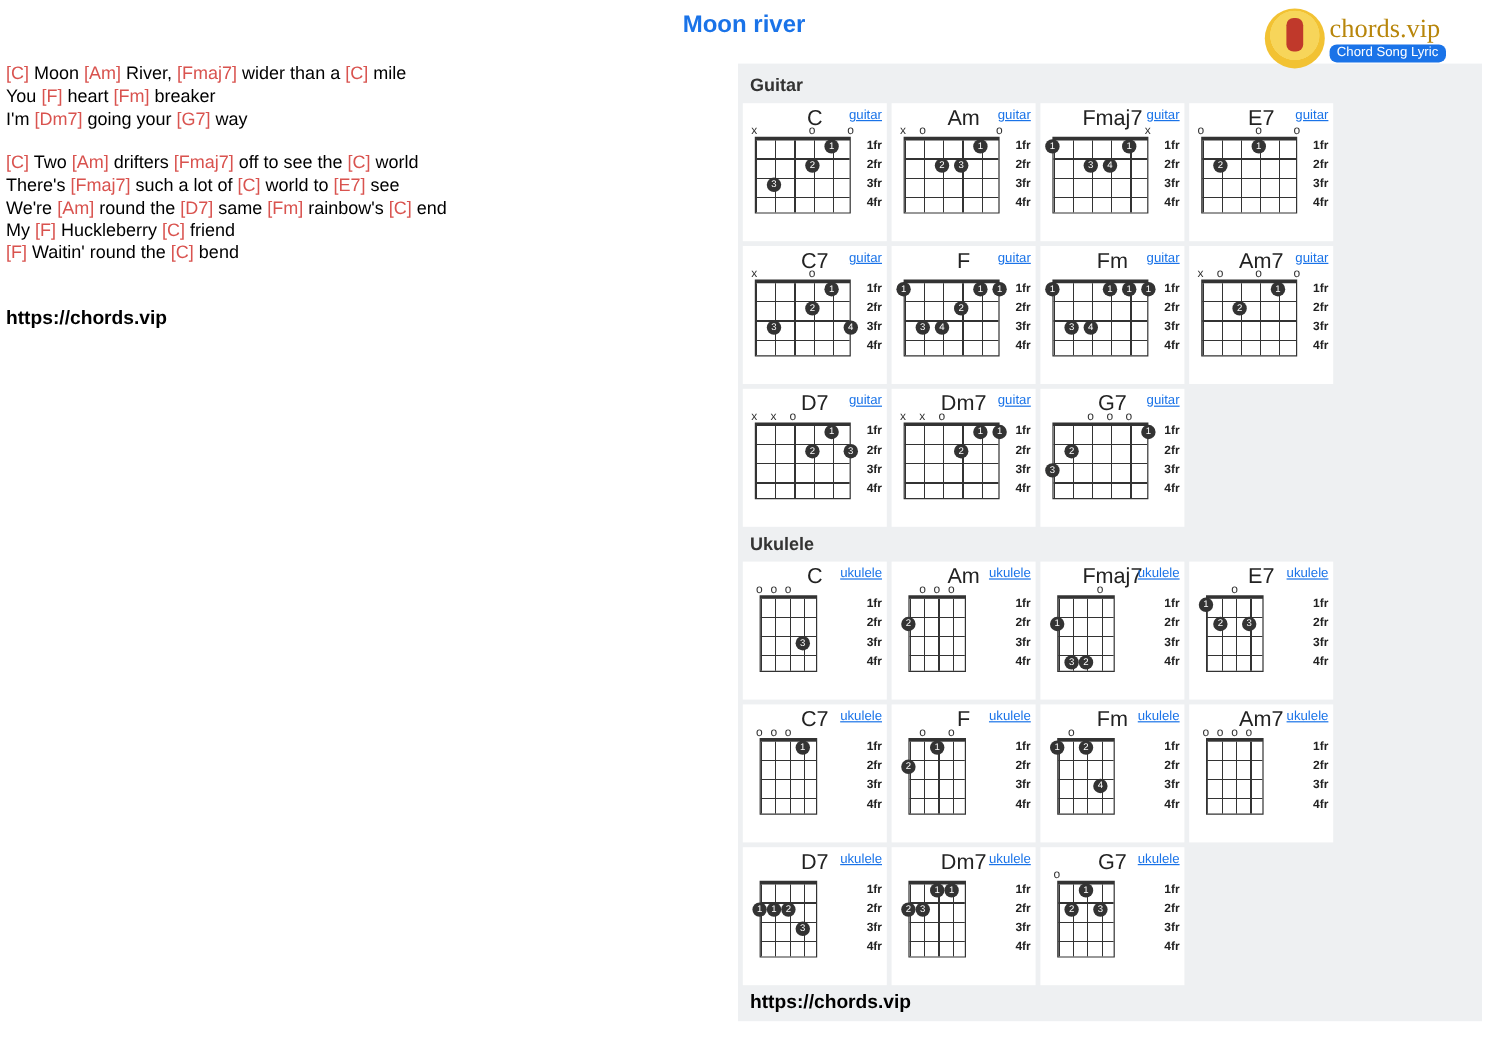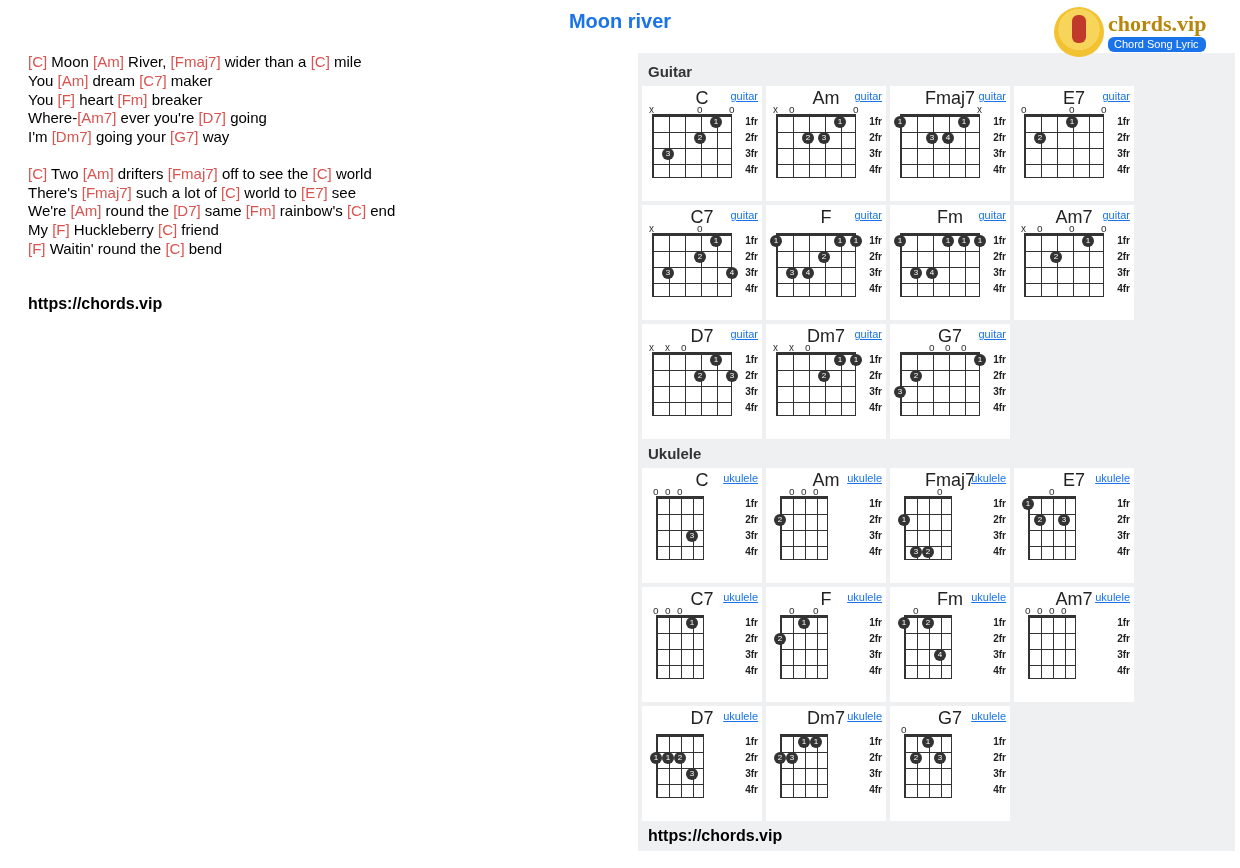--- a/index.html
+++ b/index.html
@@ -31,32 +31,31 @@
   .logo-uke {
     width:50px;height:50px;border-radius:50%;
     background: radial-gradient(circle at 50% 45%, #f7d55a 0 55%, #f2c233 56% 100%);
     position:relative;
   }
   .logo-uke::after{
     content:""; position:absolute; left:18px; top:8px; width:14px; height:28px;
     background:#c0392b; border-radius:6px;
   }
   .logo-text { display:flex; flex-direction:column; line-height:1; }
-  .logo-text-top { font-family: "Comic Sans MS", cursive; font-weight:bold; font-size:22px; color:#b8860b; }
+  .logo-text-top { font-family: "Comic Sans MS", cursive; font-weight:normal; font-size:22px; color:#b8860b; }
   .logo-text-bot { background:#1a73e8; color:#fff; font-size:11px; padding:2px 6px; border-radius:6px; margin-top:2px;}
   .content {
     display: flex;
     padding: 10px 5px;
     gap: 10px;
   }
   .lyrics {
     width: 600px;
     font-size: 15px;
     line-height: 1.25;
-    margin-left: 23px;
   }
   .lyrics p { margin: 0; }
   .lyrics .stanza { margin-bottom: 18px; }
   .chord { color: #d9534f; }
   .site-link { font-weight: bold; font-size: 16px; margin-top: 35px; }
   .chords-panel { flex:1; background:#eef0f2; padding:6px 4px; }
   .section-header { font-weight:bold; font-size:15px; margin:4px 0 6px 6px; color:#333;}
   .chord-grid { display:flex; flex-wrap:wrap; gap:4px; margin-bottom:6px;}
   .chord-card {
     background:#fff;
@@ -120,23 +119,21 @@
     <span class="logo-text-top">chords.vip</span>
     <span class="logo-text-bot">Chord Song Lyric</span>
   </div>
 </div>
 
 <div class="content">
   <div class="lyrics">
     <div id="lyrics-container">
         <div class="stanza">
           <p><span class="chord">[C]</span><span> Moon </span><span class="chord">[Am]</span><span> River, </span><span class="chord">[Fmaj7]</span><span> wider than a </span><span class="chord">[C]</span><span> mile</span></p>
-          <p><span>You </span><span class="chord">[Am]</span><span> dream </span><span class="chord">[C7]</span><span> maker</span></p>
           <p><span>You </span><span class="chord">[F]</span><span> heart </span><span class="chord">[Fm]</span><span> breaker</span></p>
-          <p><span>Where-</span><span class="chord">[Am7]</span><span> ever you're </span><span class="chord">[D7]</span><span> going</span></p>
           <p><span>I'm </span><span class="chord">[Dm7]</span><span> going your </span><span class="chord">[G7]</span><span> way</span></p>
         </div>
         <div class="stanza">
           <p><span class="chord">[C]</span><span> Two </span><span class="chord">[Am]</span><span> drifters </span><span class="chord">[Fmaj7]</span><span> off to see the </span><span class="chord">[C]</span><span> world</span></p>
           <p><span>There's </span><span class="chord">[Fmaj7]</span><span> such a lot of </span><span class="chord">[C]</span><span> world to </span><span class="chord">[E7]</span><span> see</span></p>
           <p><span>We're </span><span class="chord">[Am]</span><span> round the </span><span class="chord">[D7]</span><span> same </span><span class="chord">[Fm]</span><span> rainbow's </span><span class="chord">[C]</span><span> end</span></p>
           <p><span>My </span><span class="chord">[F]</span><span> Huckleberry </span><span class="chord">[C]</span><span> friend</span></p>
           <p><span class="chord">[F]</span><span> Waitin' round the </span><span class="chord">[C]</span><span> bend</span></p>
         </div>
       </div>

